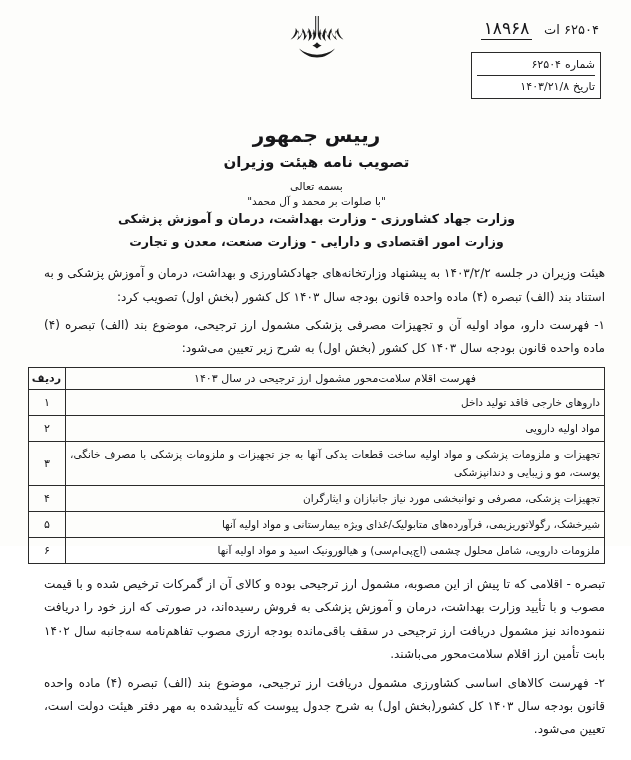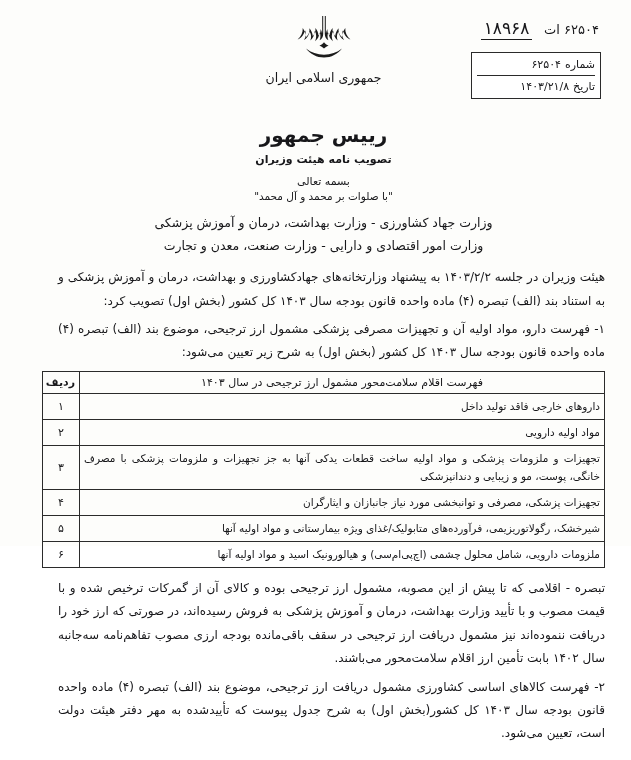--- a/index.html
+++ b/index.html
@@ -14,21 +14,21 @@
     color: #17171a;
     overflow: hidden;
     position: relative;
   }
   .page {
     position: relative;
     width: 631px;
     height: 546px;
     background: #fdfdfb;
     box-sizing: border-box;
-    padding: 8px 26px 0 42px;
+    padding: 8px 26px 0 28px;
   }
 
   
   .header-row {
     position: relative;
     height: 118px;
   }
   .reg-number {
     position: absolute;
     top: 10px;
@@ -96,40 +96,39 @@
     margin-top: -4px;
   }
   .president-title {
     font-size: 20px;
     font-weight: bold;
     letter-spacing: 1px;
     line-height: 1.1;
     margin-top: 2px;
   }
   .approval-title {
-    font-size: 11px;
+    font-size: 15px;
     font-weight: bold;
     margin-top: 7px;
     letter-spacing: 0.4px;
   }
   .basmala {
     font-size: 11px;
     margin-top: 9px;
   }
   .salavat {
     font-size: 10.5px;
     margin-top: 2px;
   }
 
   
   .addressees {
-    margin-top: 9px;
     text-align: center;
     font-size: 12.5px;
-    font-weight: normal;
+    font-weight: bold;
     line-height: 1.85;
   }
 
   
   .body-text {
     margin-top: 9px;
     font-size: 12px;
     line-height: 1.95;
     text-align: justify;
     text-justify: inter-word;
@@ -202,21 +201,20 @@
       <span class="emblem">
         <svg width="60" height="52" viewBox="0 0 60 52" aria-hidden="true">
           <g fill="#1b1b1b">
             <path d="M29.2 4c0 6 0 12 0 18 0 3-1.3 5-3.6 6.2 1.2-2.6 1.1-5.2.1-7.6-.6 4.1-2.1 6.7-4.6 8.6 1.6-3.6 1.4-7.2-.3-10.5-.3 4.6-1.9 7.6-4.5 9.9 1.3-3.3 1-6.2-.6-8.9-.9 4-3 6.6-5.8 8.4 2.3-3.4 2.4-6.6 1.3-9.7C9.4 23.5 6.9 26 3.6 27.6c3.6-3.5 5.4-7.3 5.1-11.7 2.1 2.8 3.2 5.8 3.4 9 .2-.1.4-.2.6-.4 2.3-2.2 3.1-5 2.7-8.2 2 2.3 3.1 4.9 3.4 7.7 2.2-2.1 3-4.8 2.6-8 1.9 2.3 2.9 4.8 3.1 7.5 1.7-1.8 2.3-3.9 2-6.4.8 1.2 1.3 2.6 1.5 4.1.2-.9.2-1.9.2-3 0-5.4 0-10.8 0-14.2z"></path>
             <path d="M30.8 4c0 6 0 12 0 18 0 3 1.3 5 3.6 6.2-1.2-2.6-1.1-5.2-.1-7.6.6 4.1 2.1 6.7 4.6 8.6-1.6-3.6-1.4-7.2.3-10.5.3 4.6 1.9 7.6 4.5 9.9-1.3-3.3-1-6.2.6-8.9.9 4 3 6.6 5.8 8.4-2.3-3.4-2.4-6.6-1.3-9.7 1.8 5.1 4.3 7.6 7.6 9.2-3.6-3.5-5.4-7.3-5.1-11.7-2.1 2.8-3.2 5.8-3.4 9-.2-.1-.4-.2-.6-.4-2.3-2.2-3.1-5-2.7-8.2-2 2.3-3.1 4.9-3.4 7.7-2.2-2.1-3-4.8-2.6-8-1.9 2.3-2.9 4.8-3.1 7.5-1.7-1.8-2.3-3.9-2-6.4-.8 1.2-1.3 2.6-1.5 4.1-.2-.9-.2-1.9-.2-3 0-5.4 0-10.8 0-14.2z"></path>
             <path d="M30 30.2c-1.1 1.6-2.6 2.7-4.6 3.3 1.6.6 3.1 1.6 4.6 3 1.5-1.4 3-2.4 4.6-3-2-0.6-3.5-1.7-4.6-3.3z"></path>
             <path d="M12 36.5c5 4 11.3 6.2 18 6.2s13-2.2 18-6.2c-4.3 5.6-10.7 9-18 9s-13.7-3.4-18-9z"></path>
           </g>
         </svg>
       </span>
-      <div class="country-line">جمهوری اسلامی ایران</div>
     </div>
   </div>
 
   <div class="title-block">
     <div class="president-title">رییس جمهور</div>
     <div class="approval-title">تصویب نامه هیئت وزیران</div>
     <div class="basmala">بسمه تعالی</div>
     <div class="salavat">"با صلوات بر محمد و آل محمد"</div>
   </div>
 

